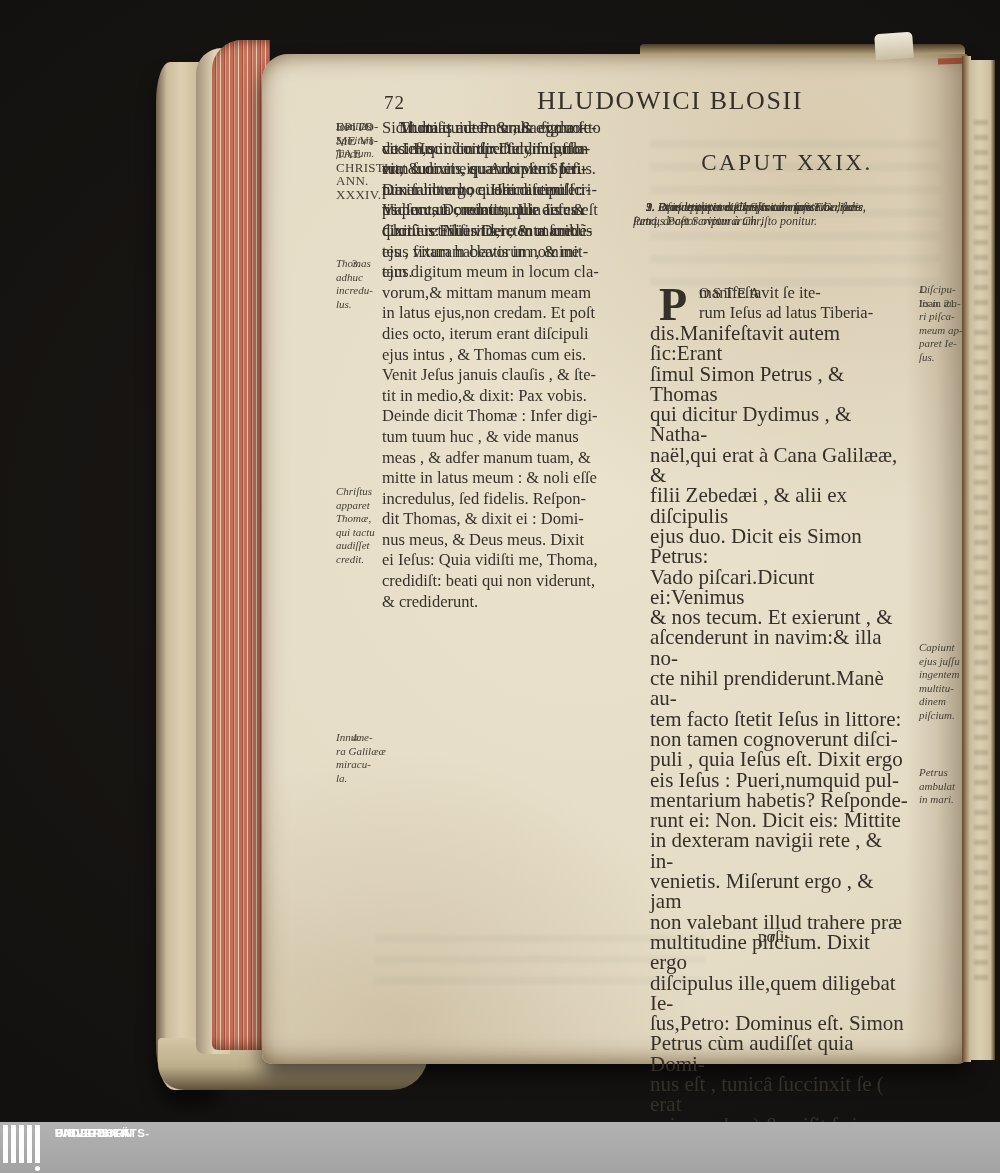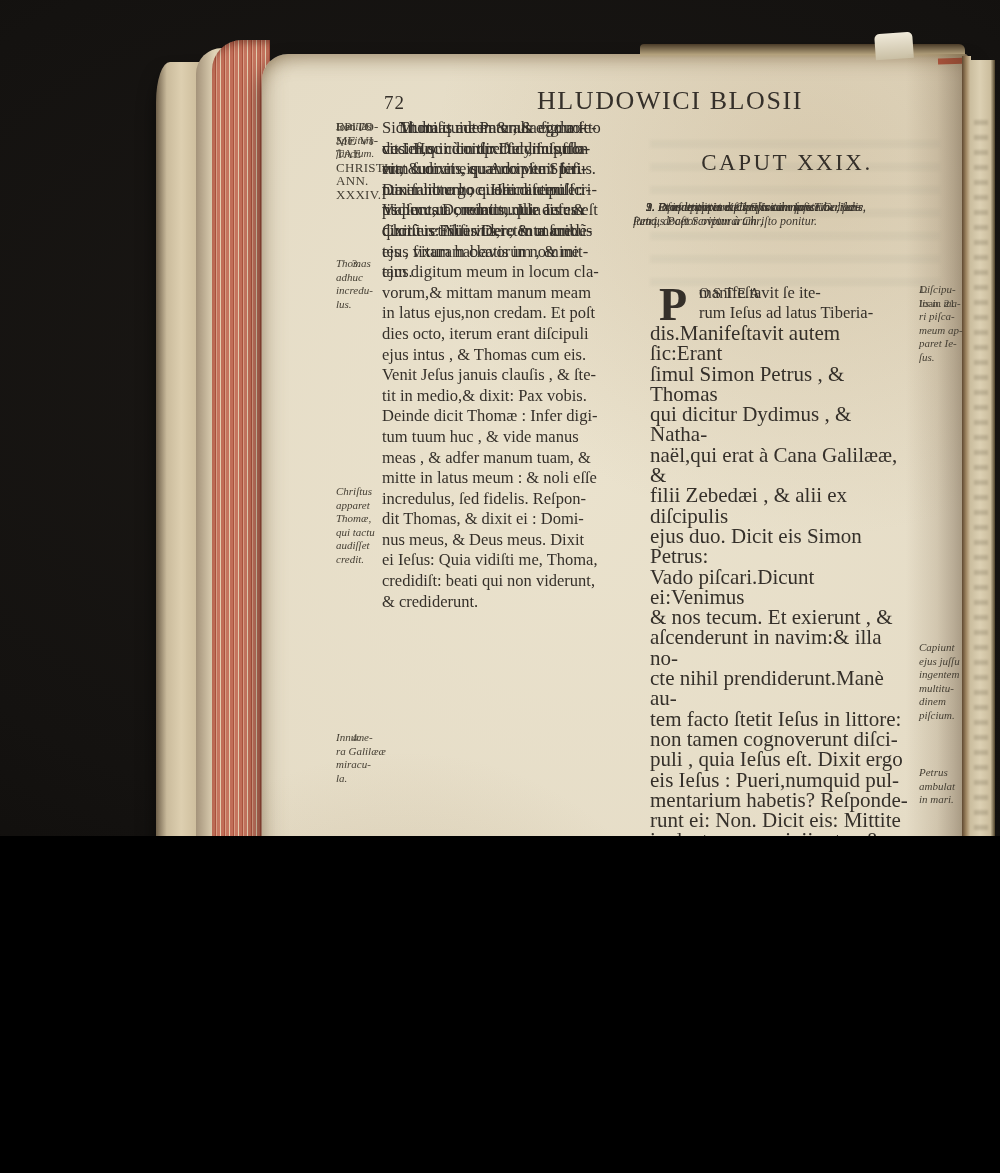--- a/index.html
+++ b/index.html
@@ -1,17 +1,17 @@
 <!DOCTYPE html>
 <html><head>
 <meta charset="utf-8">
 <style>
   html,body{margin:0;padding:0;background:#000;}
   #photo{
-    position:relative;width:1000px;height:836px;overflow:hidden;
+    position:relative;width:1000px;height:1173px;overflow:hidden;
     background:radial-gradient(130% 100% at 50% 45%, #1b1815 0%, #141210 55%, #0c0a08 100%);
     font-family:"Liberation Serif", serif;
     text-decoration:underline;
   }
   #photo *{position:absolute;box-sizing:border-box;}
 
   
   .cover-strip{
     left:156px;top:62px;width:60px;height:1028px;
     background:linear-gradient(90deg,#6f604a 0%,#cabb9c 18%,#ddcfb0 42%,#cdbd9c 70%,#8a7a5e 100%);

